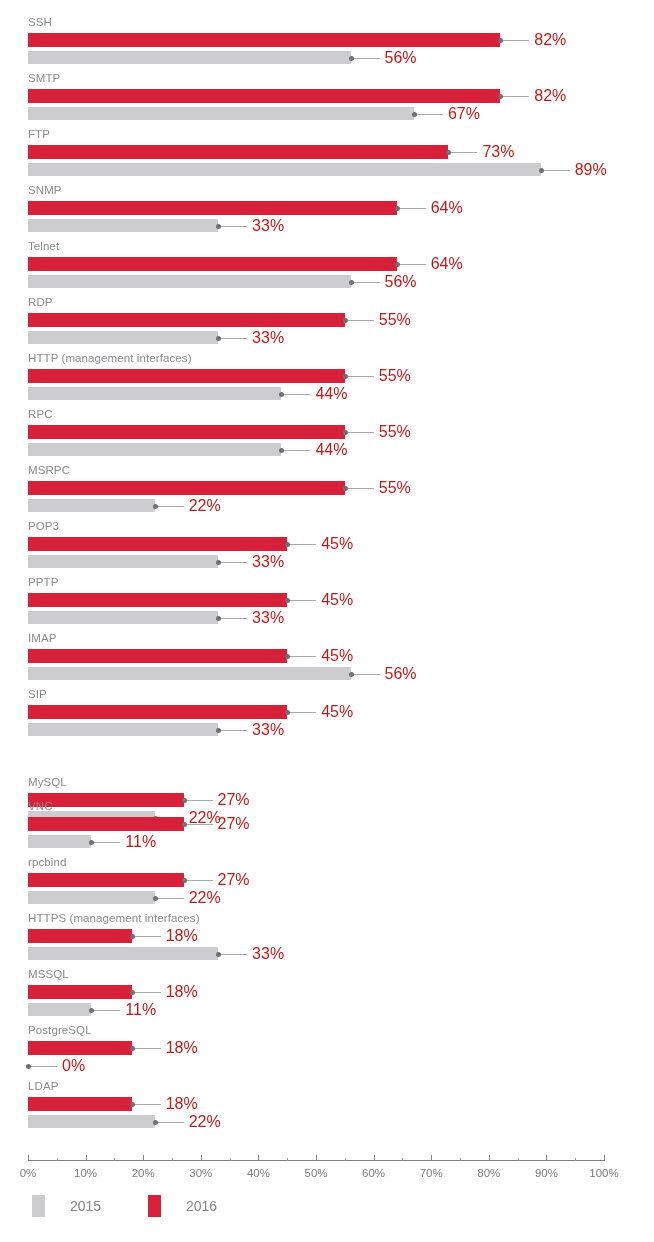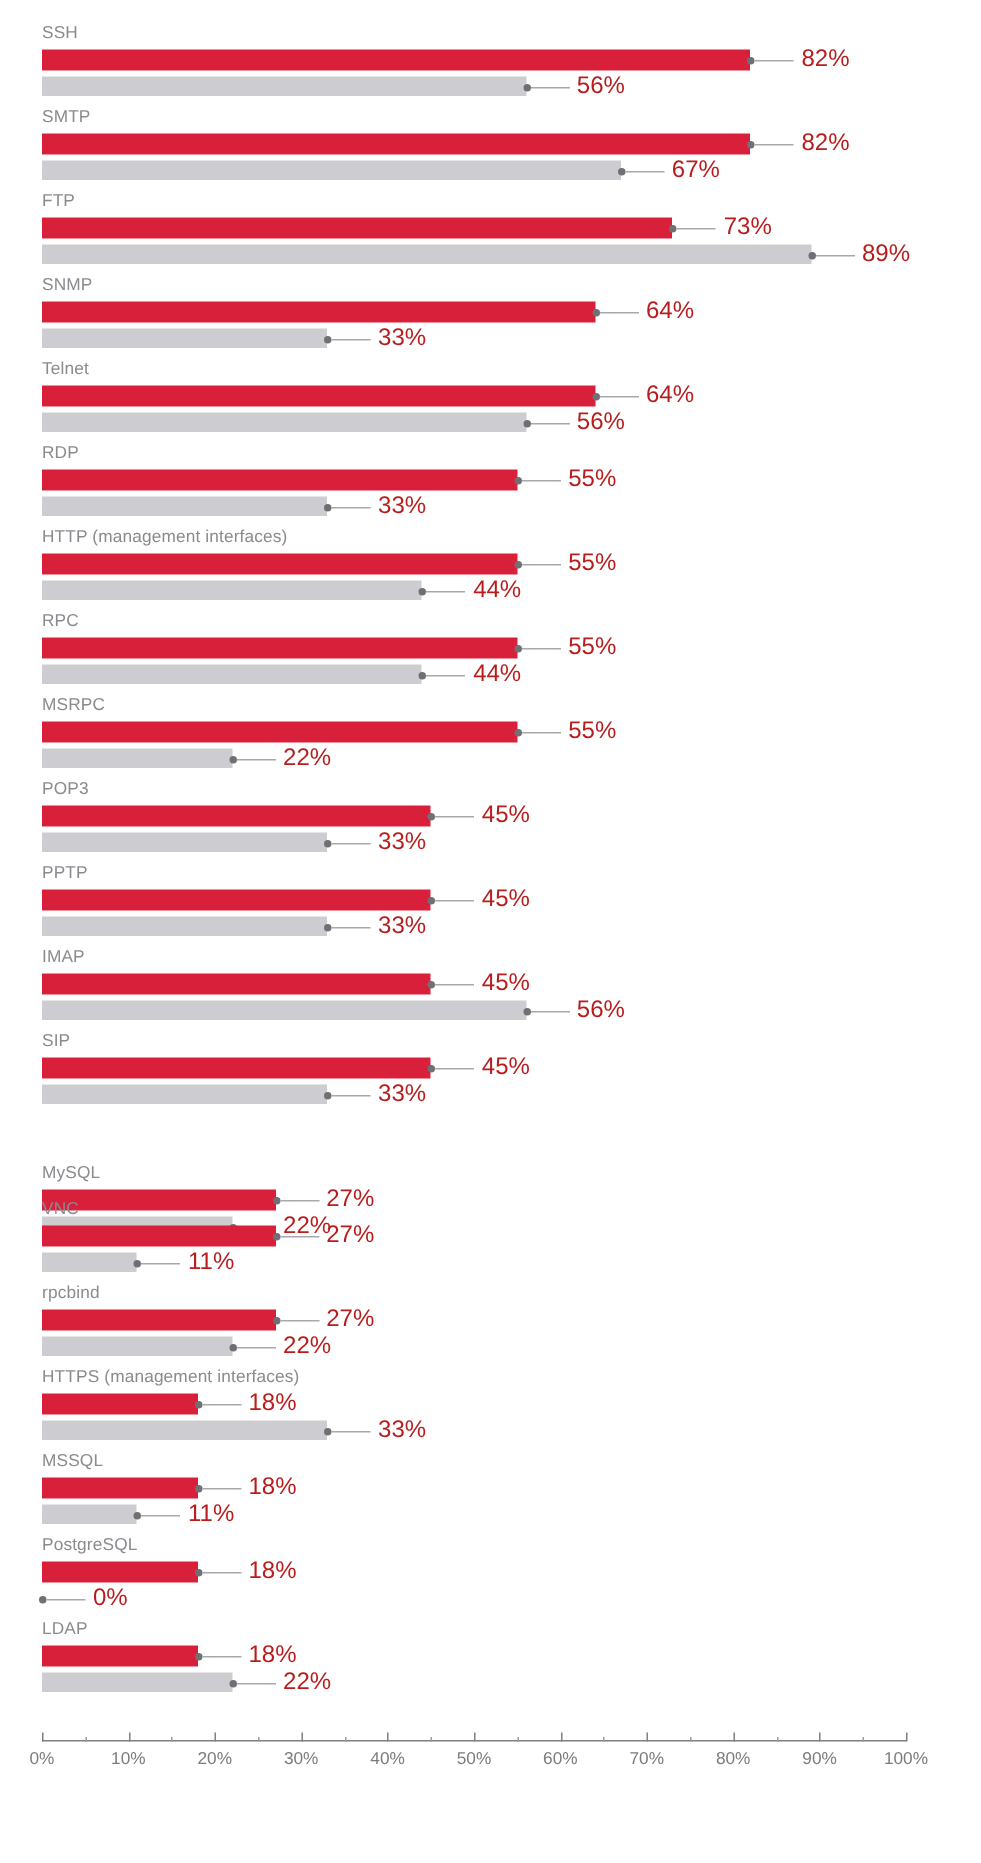--- a/index.html
+++ b/index.html
@@ -499,14 +499,24 @@
       <div class="tick" style="left: 488.8px;"></div>
       <div class="tick-label" style="left: 488.8px;">80%</div>
       <div class="tick minor" style="left: 517.6px;"></div>
       <div class="tick" style="left: 546.4px;"></div>
       <div class="tick-label" style="left: 546.4px;">90%</div>
       <div class="tick minor" style="left: 575.2px;"></div>
       <div class="tick" style="left: 604px;"></div>
       <div class="tick-label" style="left: 604px;">100%</div>
     </div>
 
+  <div class="legend" id="legend">
+      <div class="legend-item i0">
+        <div class="legend-swatch" style="background: rgb(205, 205, 209);"></div>
+        <div class="legend-text">2015</div>
+      </div>
+      <div class="legend-item i1">
+        <div class="legend-swatch" style="background: rgb(216, 32, 58);"></div>
+        <div class="legend-text">2016</div>
+      </div>
+    </div>
 
 </div>
 
 </body></html>

